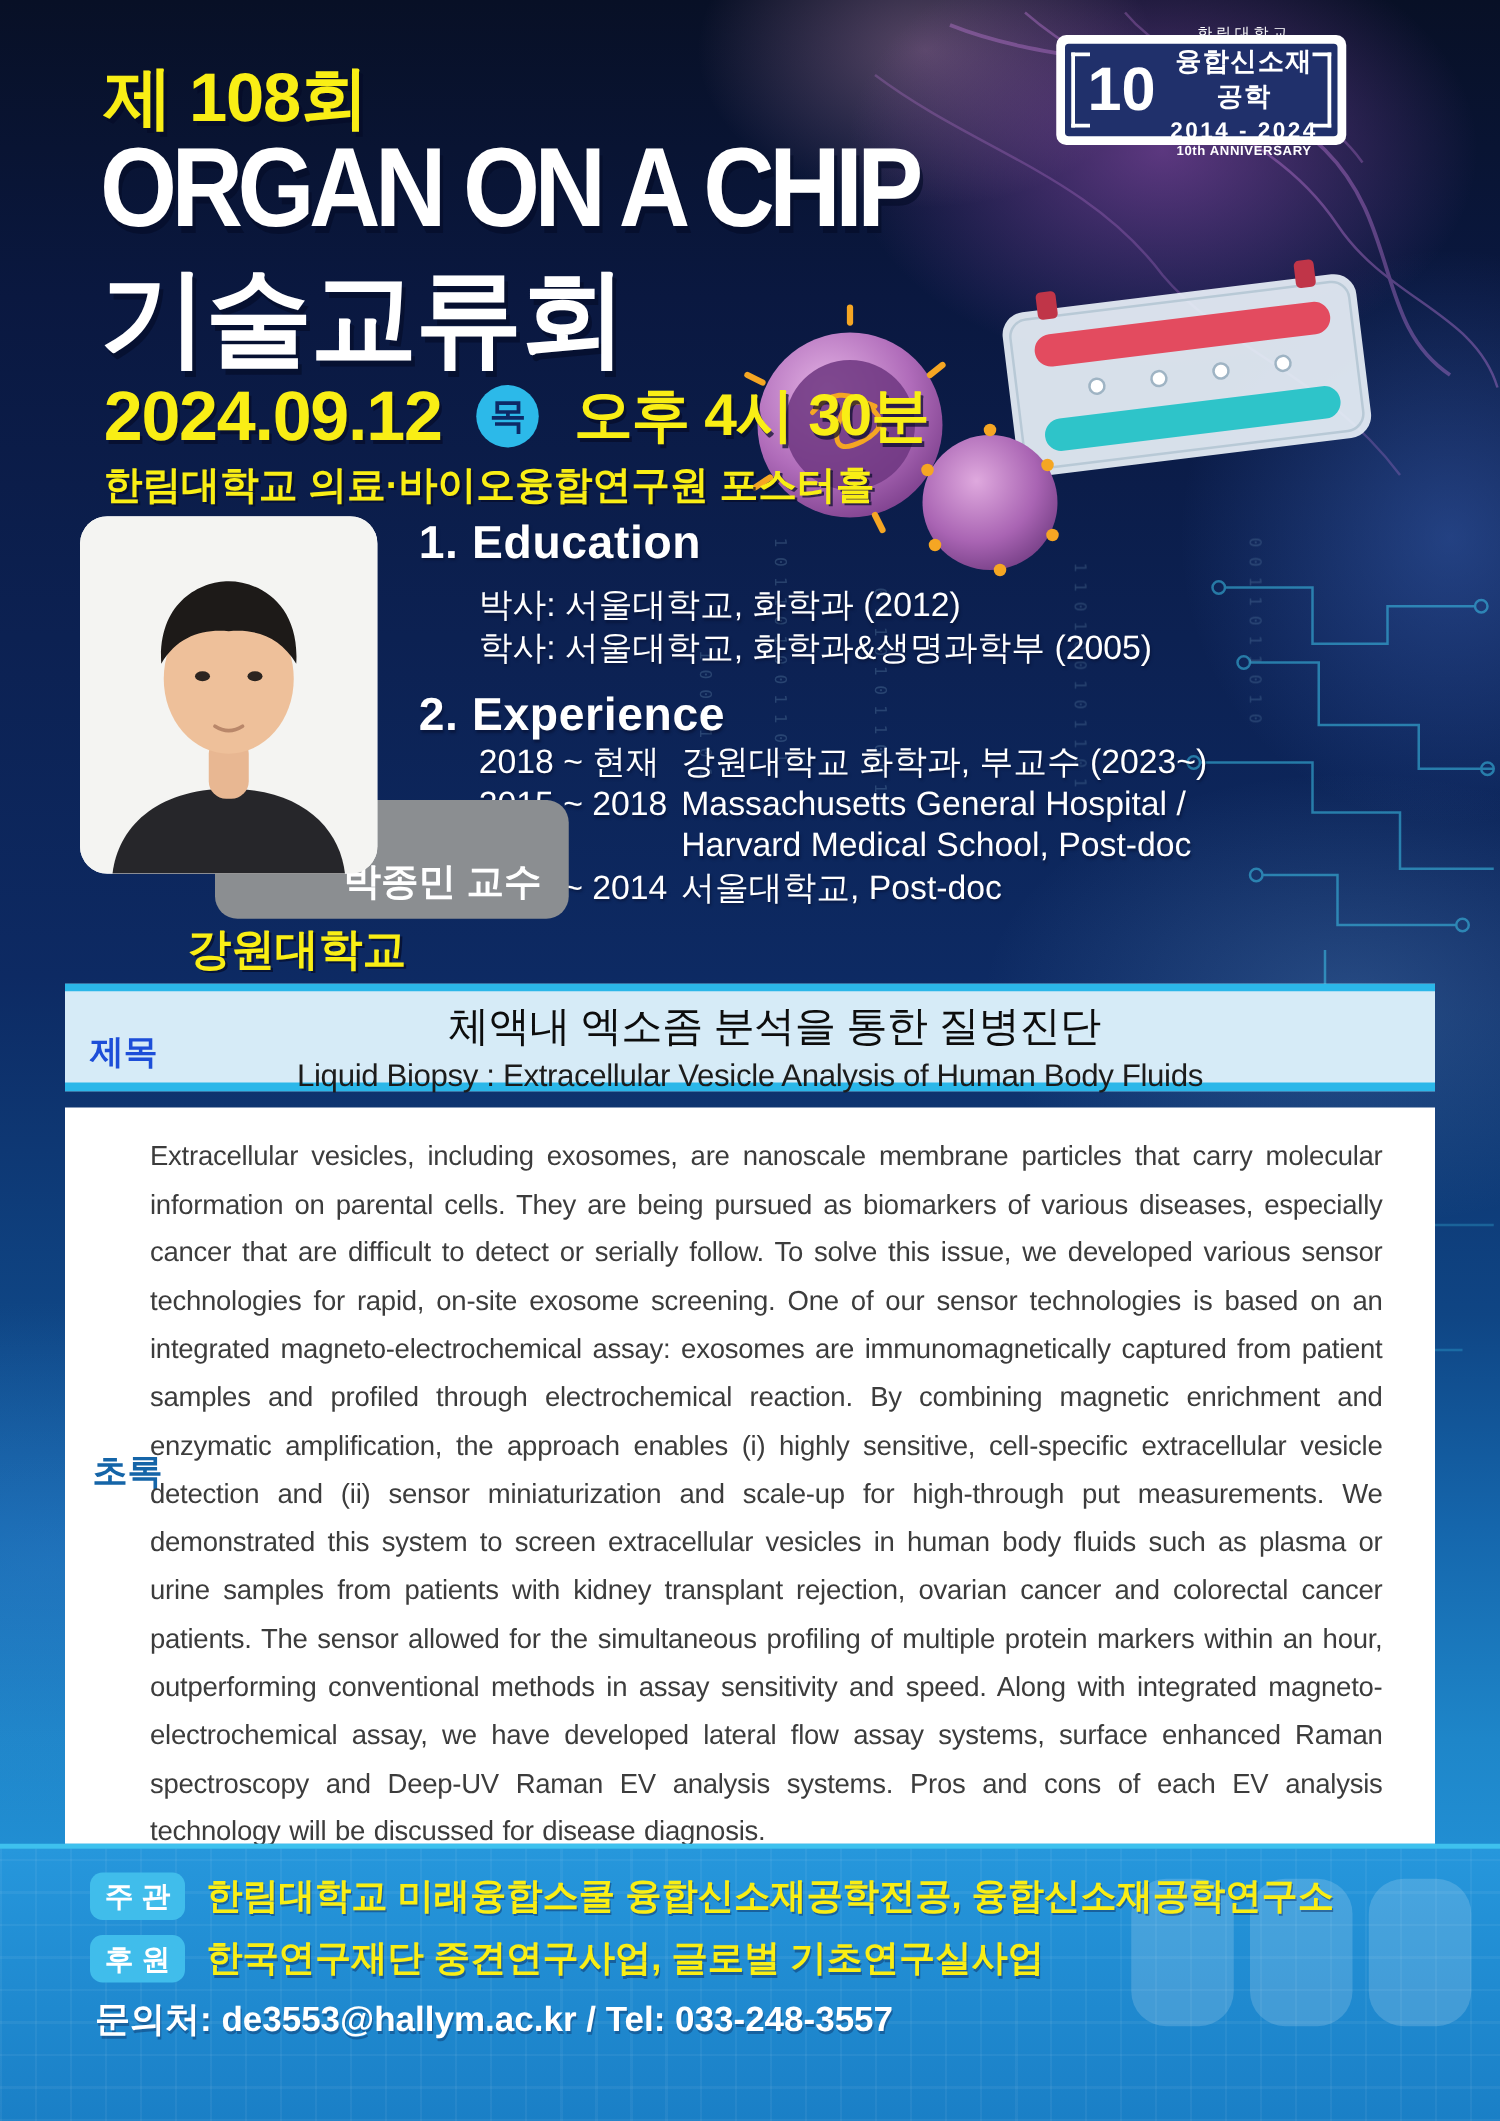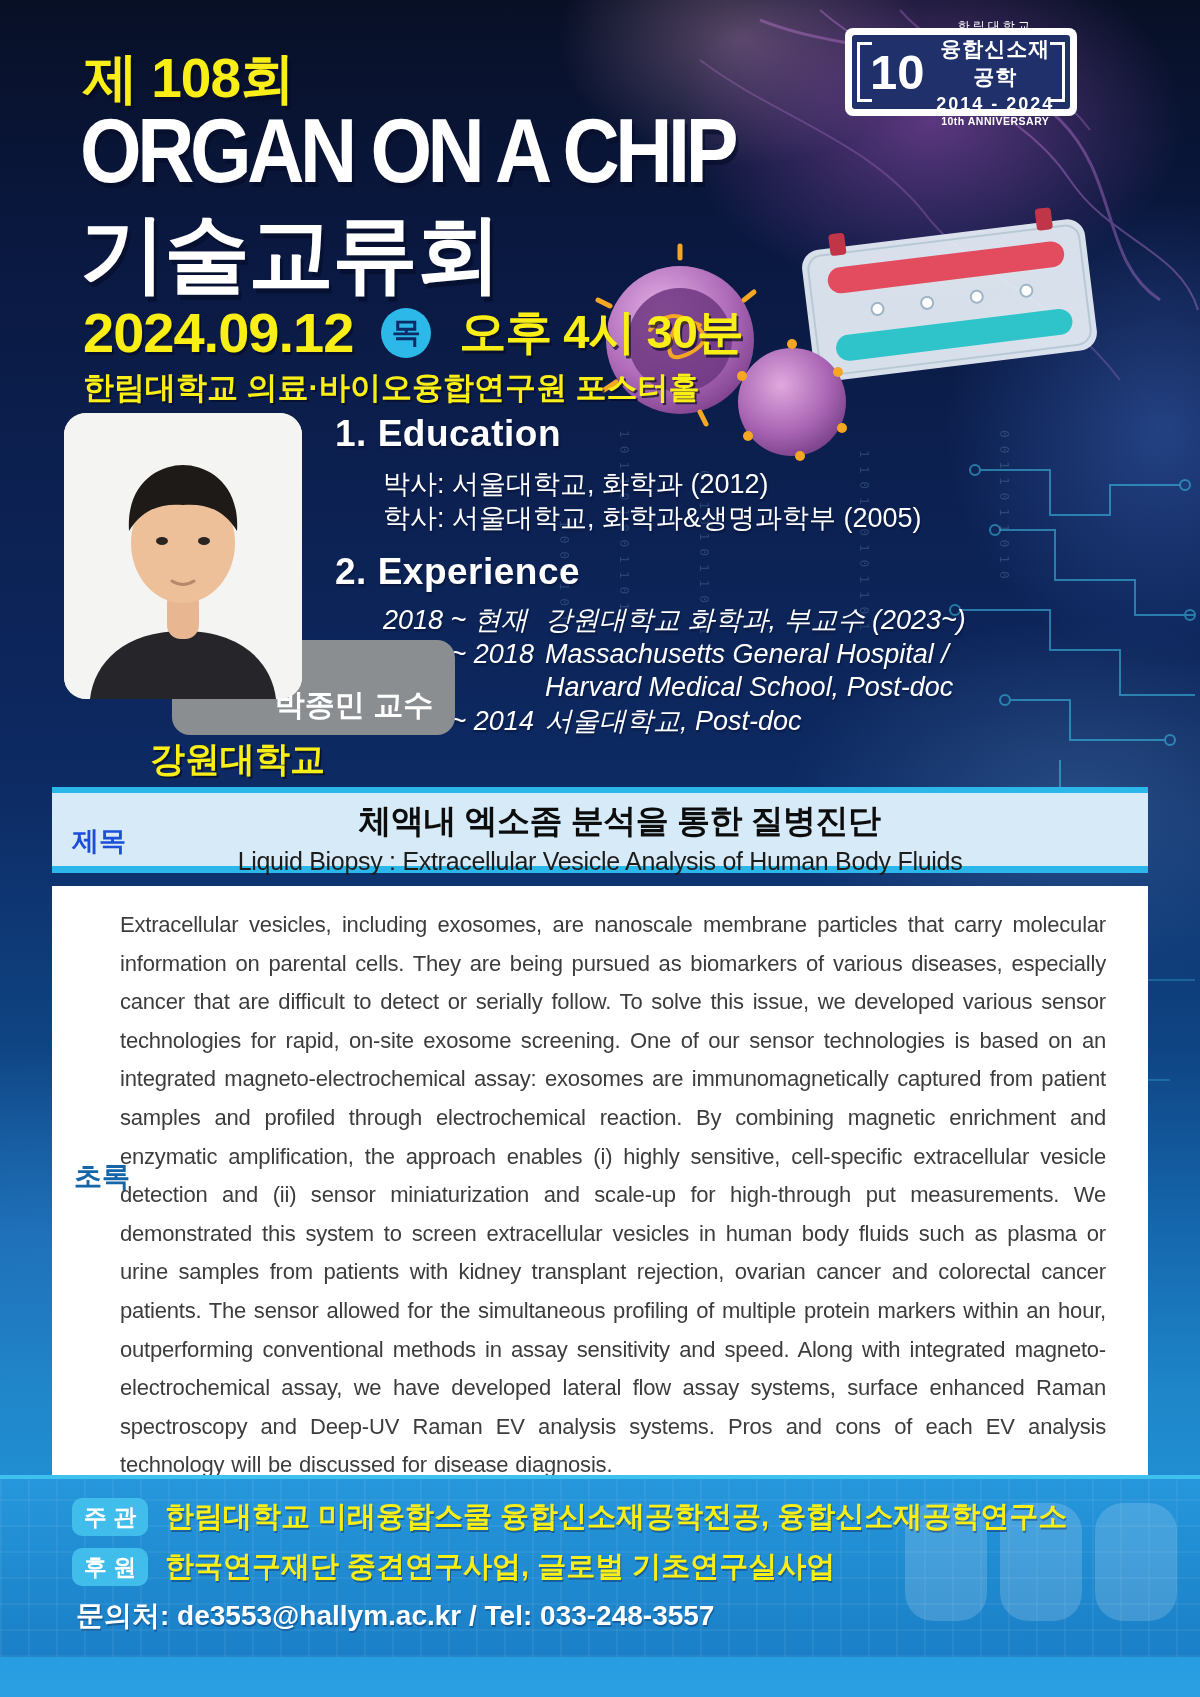--- a/index.html
+++ b/index.html
@@ -57,41 +57,41 @@
   .name-label span{ font-size:30px; font-weight:700; color:#fff; white-space:nowrap;}
   .photo{ position:absolute; left:64px; top:413px; width:238px; height:286px; background:#fdfdfd;
     border-radius:22px; overflow:hidden; z-index:2; }
   .affiliation{ position:absolute; left:150px; top:736px; font-size:35px; font-weight:800;
     color:#f9ee15; text-shadow:2px 2px 0 rgba(5,12,40,.7); z-index:2;}
 
   .cv{ position:absolute; left:335px; top:413px; width:730px; color:#fff; }
   .cv-heading{ font-size:37px; font-weight:600; letter-spacing:.5px; text-shadow:1px 2px 2px rgba(5,12,40,.5);}
   .cv-items{ margin:12px 0 16px 48px; font-size:27px; line-height:34px; font-weight:500;
     text-shadow:1px 2px 2px rgba(5,12,40,.5);}
-  .exp-rows{ margin:11px 0 0 48px;font-style:italic; }
+  .exp-rows{ margin:0 0 0 48px; }
   .exp-row{ display:grid; grid-template-columns:152px 1fr; column-gap:10px; font-size:27px;
     line-height:33px; font-weight:500; margin-bottom:1px; text-shadow:1px 2px 2px rgba(5,12,40,.5);}
   .exp-desc{ max-width:490px; }
 
   
   .title-band{ position:absolute; left:52px; top:787px; width:1096px; height:86px;
     background:#d6ebf7; border-top:6px solid #2bb7e9; border-bottom:7px solid #2bb7e9; }
   .title-label{ position:absolute; left:20px; top:30px; font-size:27px; font-weight:800; color:#1d4ed8;text-align:right;}
   .title-center{ text-align:center; padding-top:6px; }
-  .talk-title-ko{ font-size:33px; font-weight:700; color:#0d0d0d; letter-spacing:-.5px;margin-left:39px;}
+  .talk-title-ko{ font-size:33px; font-weight:400; color:#0d0d0d; letter-spacing:-.5px;margin-left:39px;}
   .talk-title-en{ font-size:25px; font-weight:500; color:#1c1c1c; margin-top:3px; letter-spacing:-.3px;}
 
   
   .abstract-box{ position:absolute; left:52px; top:886px; width:1096px; height:589px; background:#fff;}
   .abstract-label{ position:absolute; left:22px; top:272px; font-size:28px; font-weight:800; color:#1565a8;}
   .abstract-text{ position:absolute; left:68px; right:42px; top:20px; font-size:22px; line-height:38.6px;
     text-align:justify; color:#3c3c3c; letter-spacing:-.2px; word-spacing:1px;}
 
   
-  .footer{ position:absolute; left:0; top:1475px; width:1200px; height:182px;
+  .footer{ position:absolute; left:0; top:1475px; width:1200px; height:222px;
     border-top:4px solid #3ec1ee;
     background-image:
       repeating-linear-gradient(0deg, rgba(255,255,255,.05) 0 2px, transparent 2px 26px),
       repeating-linear-gradient(90deg, rgba(255,255,255,.05) 0 2px, transparent 2px 28px),
       linear-gradient(180deg,#2697dc,#1a7fc6);}
   .fig8{ position:absolute; border-radius:28px; background:rgba(255,255,255,.16); }
   .fig8.a{ left:905px; top:24px; width:82px; height:118px; }
   .fig8.b{ left:1000px; top:24px; width:82px; height:118px; }
   .fig8.c{ left:1095px; top:24px; width:82px; height:118px; }
   .footer-rows{ position:relative; padding:18px 0 0 72px; }

